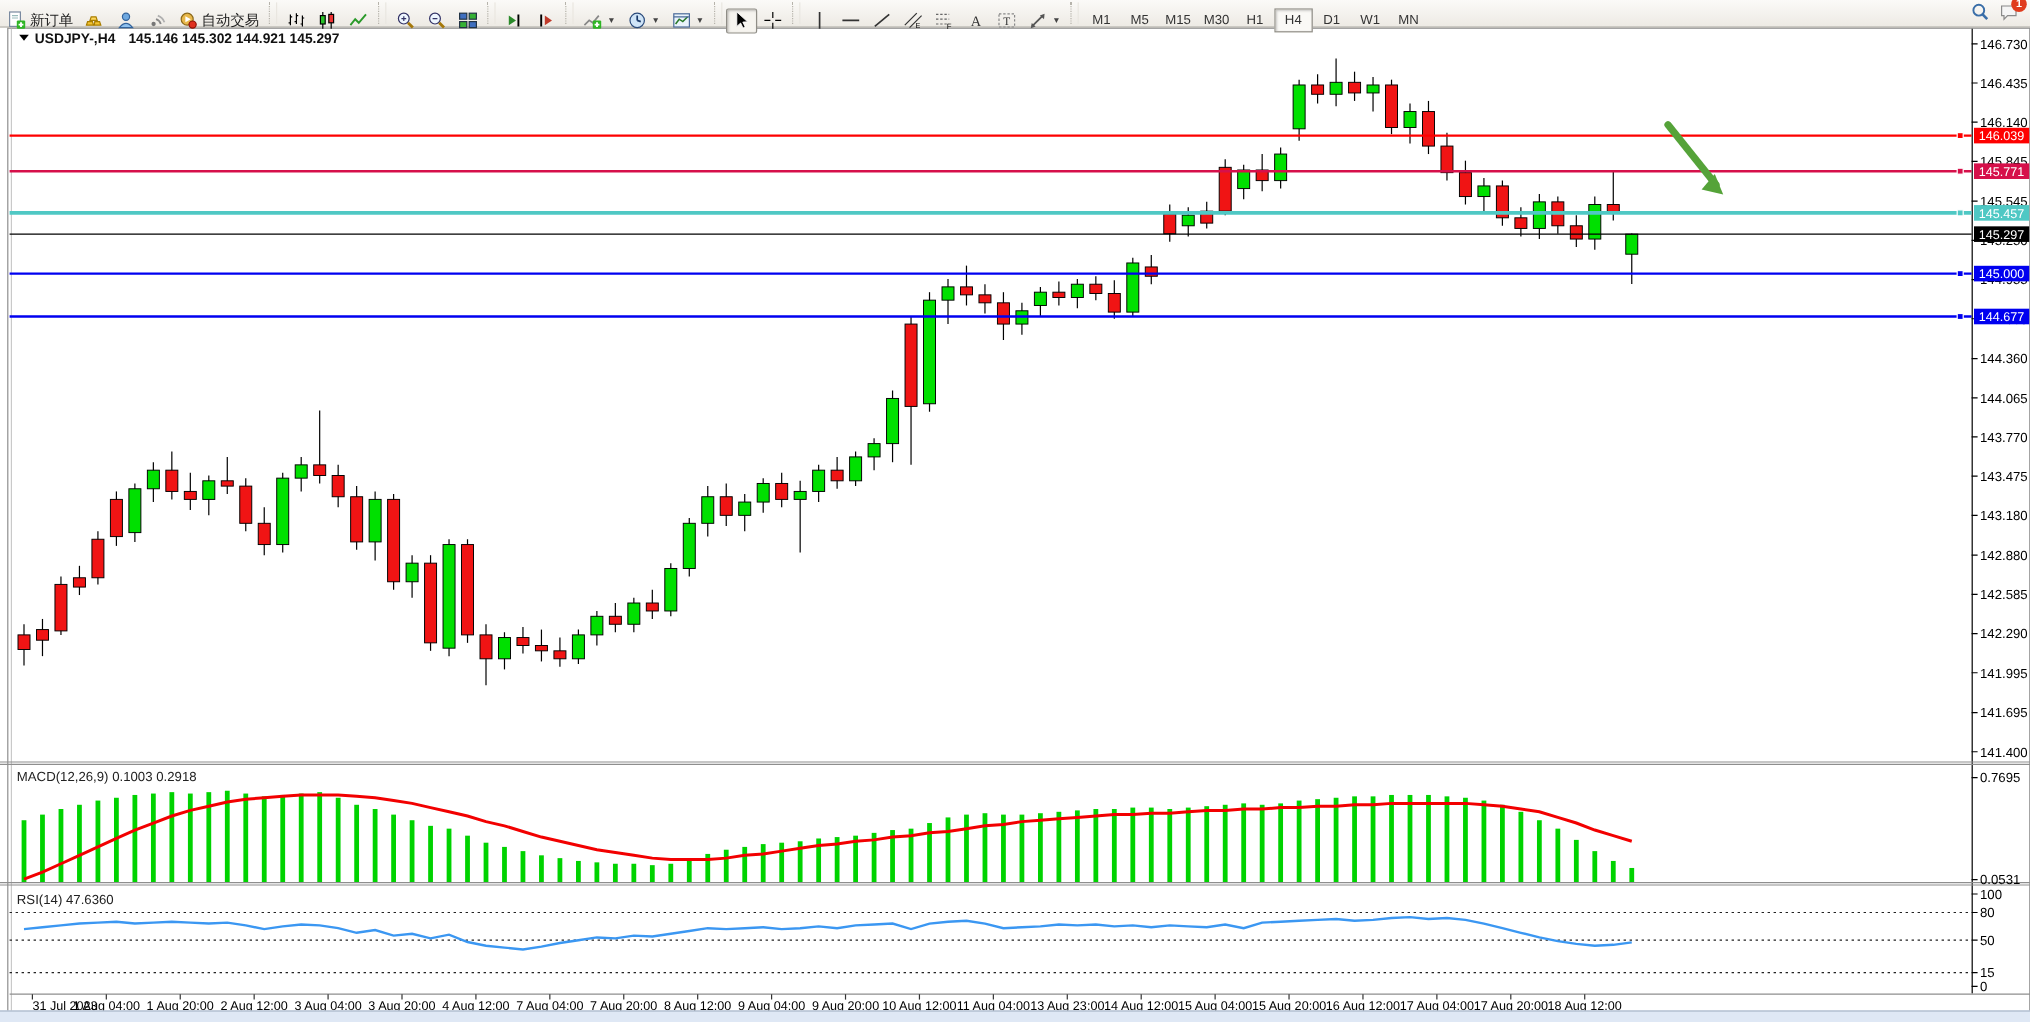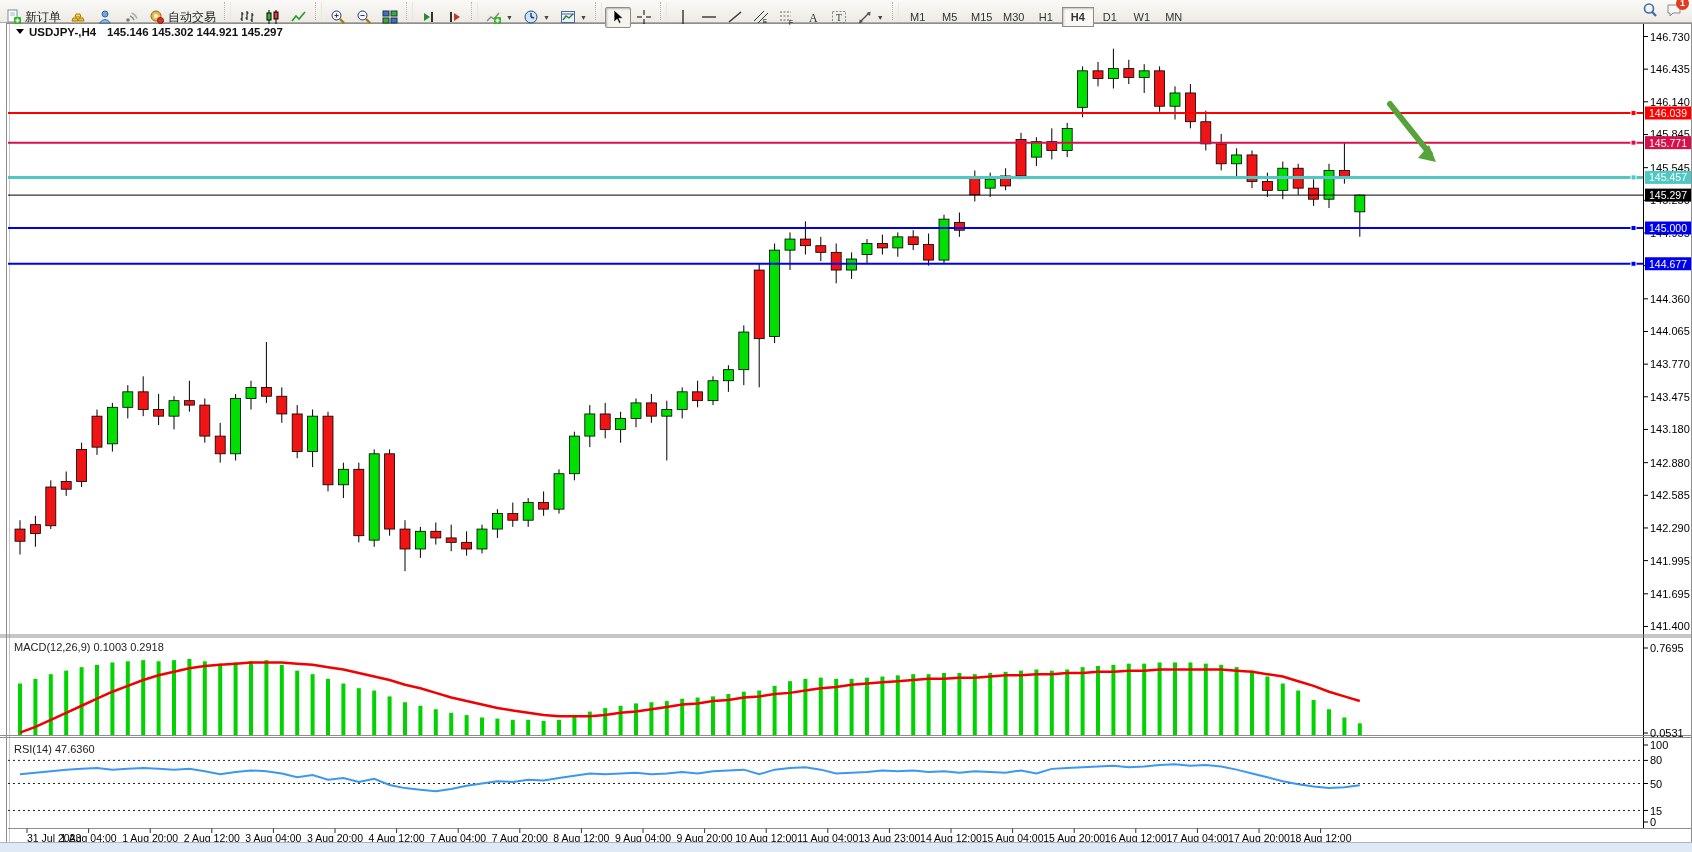--- a/index.html
+++ b/index.html
@@ -13,21 +13,21 @@
   .tb-group{display:flex;align-items:center;height:22px;padding:0 1px;margin-top:12px;}
   .tb-sep{width:5px;height:18px;margin:0 2px;border-left:1px dotted #b6b3ab;border-right:1px solid #e9e6e0;}
   .tb-btn{display:flex;align-items:center;gap:3px;height:19px;padding:0 4px;border:1px solid transparent;
     border-radius:2px;cursor:default;white-space:nowrap;}
   .tb-btn.active{background:#f6f4ef;border:1px solid #8f8d86;box-shadow:inset 1px 1px 2px rgba(0,0,0,.25);}
   .tb-btn .glyph{display:inline-flex;width:16px;height:16px;align-items:center;justify-content:center;}
   .tb-btn .dd{font-size:7px;color:#444;margin-left:1px;}
   .tb-label{font-size:12px;}
   .tf-btn{height:18px;min-width:24px;display:flex;align-items:center;justify-content:center;
     padding:0 3px;font-size:11px;color:#333;border:1px solid transparent;text-align:center;}
-  .tf-btn.active{background:#faf9f6;border:1px solid #8f8d86;box-shadow:inset 1px 1px 2px rgba(0,0,0,.22);font-weight:bold;}
+  .tf-btn.active{background:#faf9f6;border:1px solid #8f8d86;box-shadow:inset 1px 1px 2px rgba(0,0,0,.22);}
   .tb-right{margin-left:auto;display:flex;align-items:center;gap:8px;padding-right:10px;}
   .badge{position:absolute;top:-5px;right:-7px;background:#e03c1e;color:#fff;border-radius:8px;
     font-size:9px;min-width:13px;height:13px;display:flex;align-items:center;justify-content:center;font-weight:bold;}
   .chat-wrap{position:relative;}
   
   .status-bar{position:absolute;left:0;bottom:0;width:1692px;height:9px;z-index:5;
     background:#dfe8f5;border-top:1px solid #a9b6c9;}
 </style>
 </head>
 <body>

